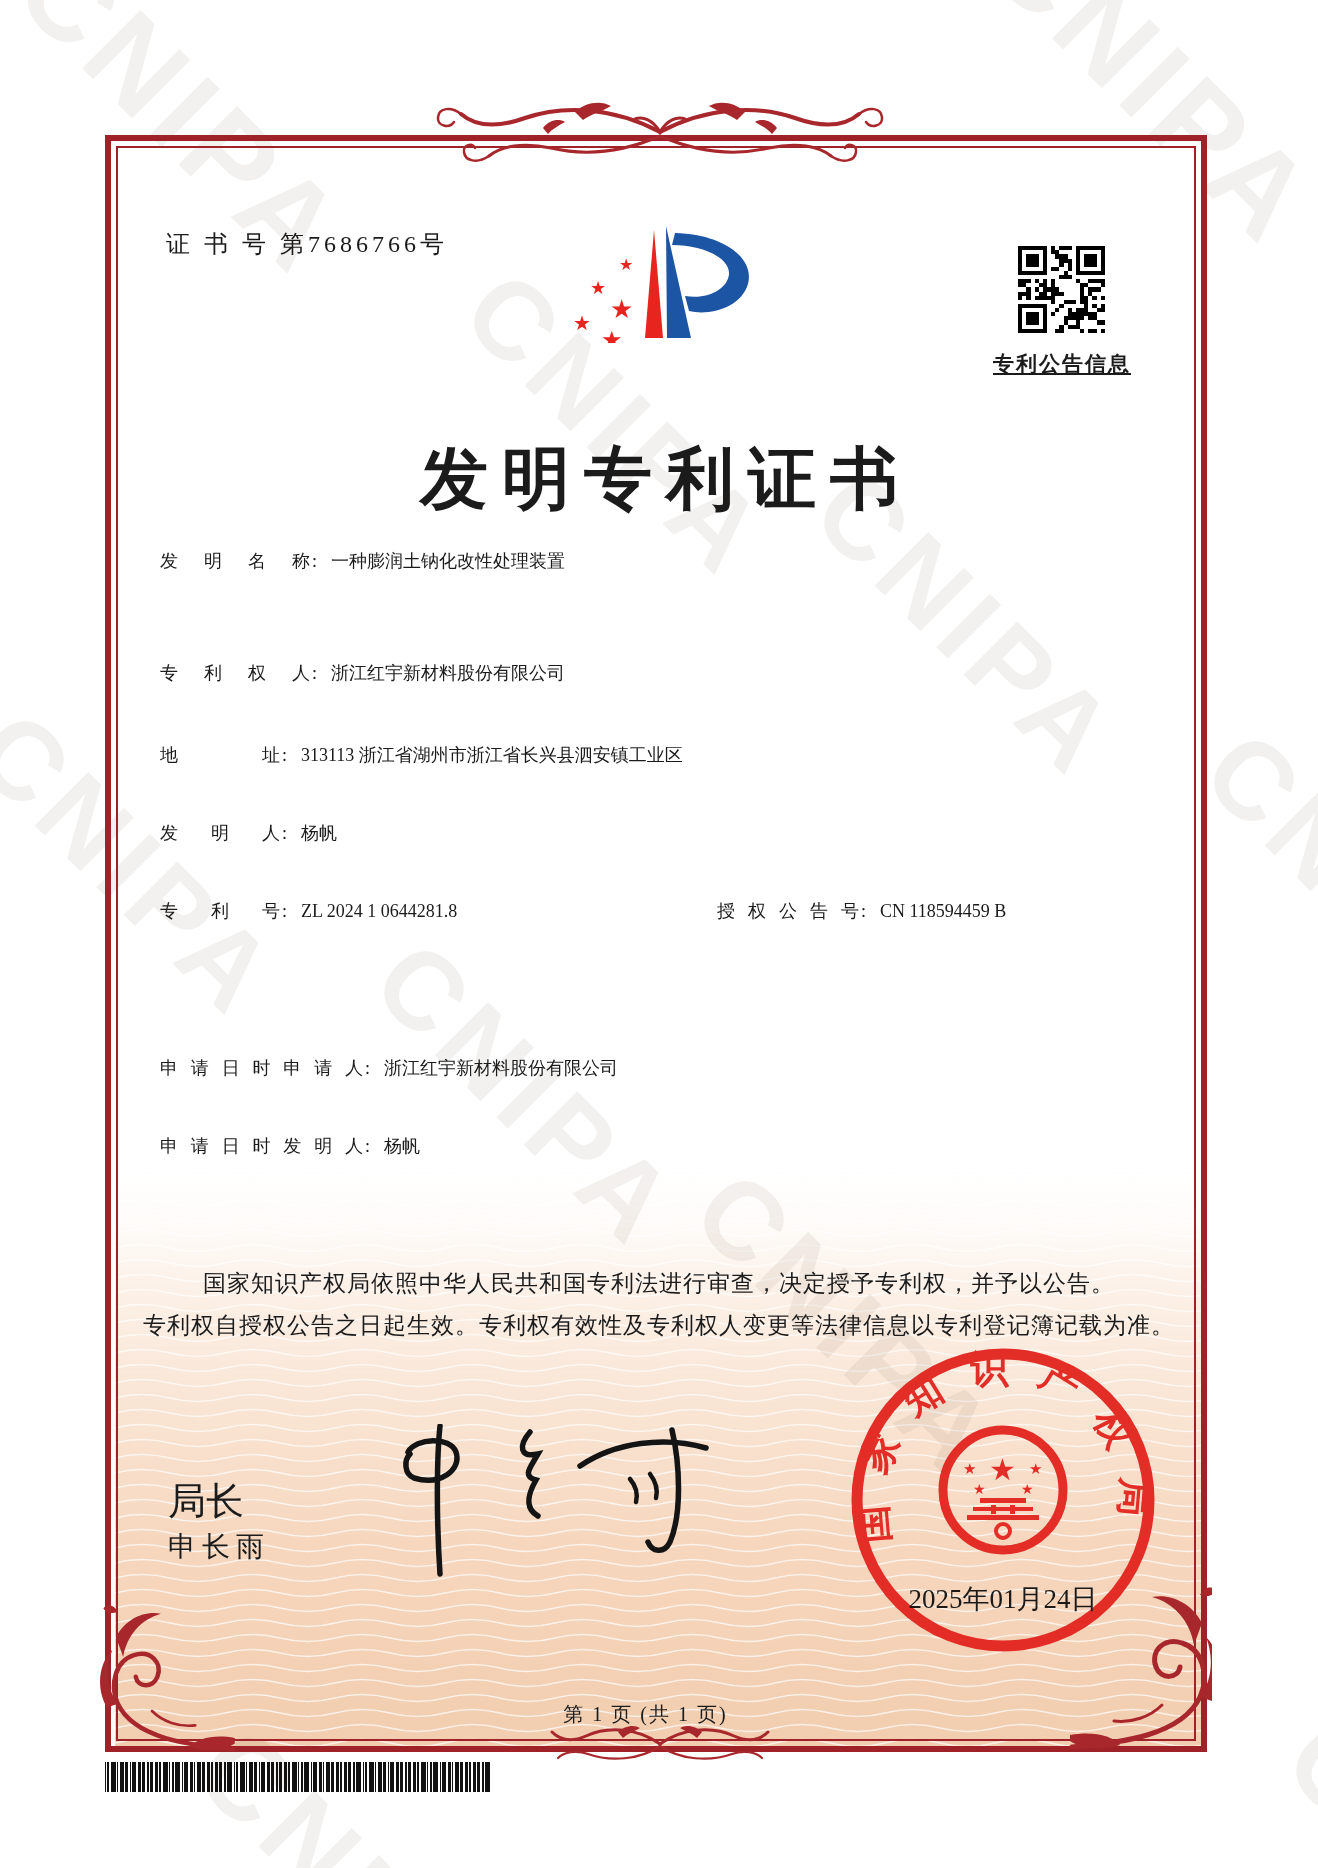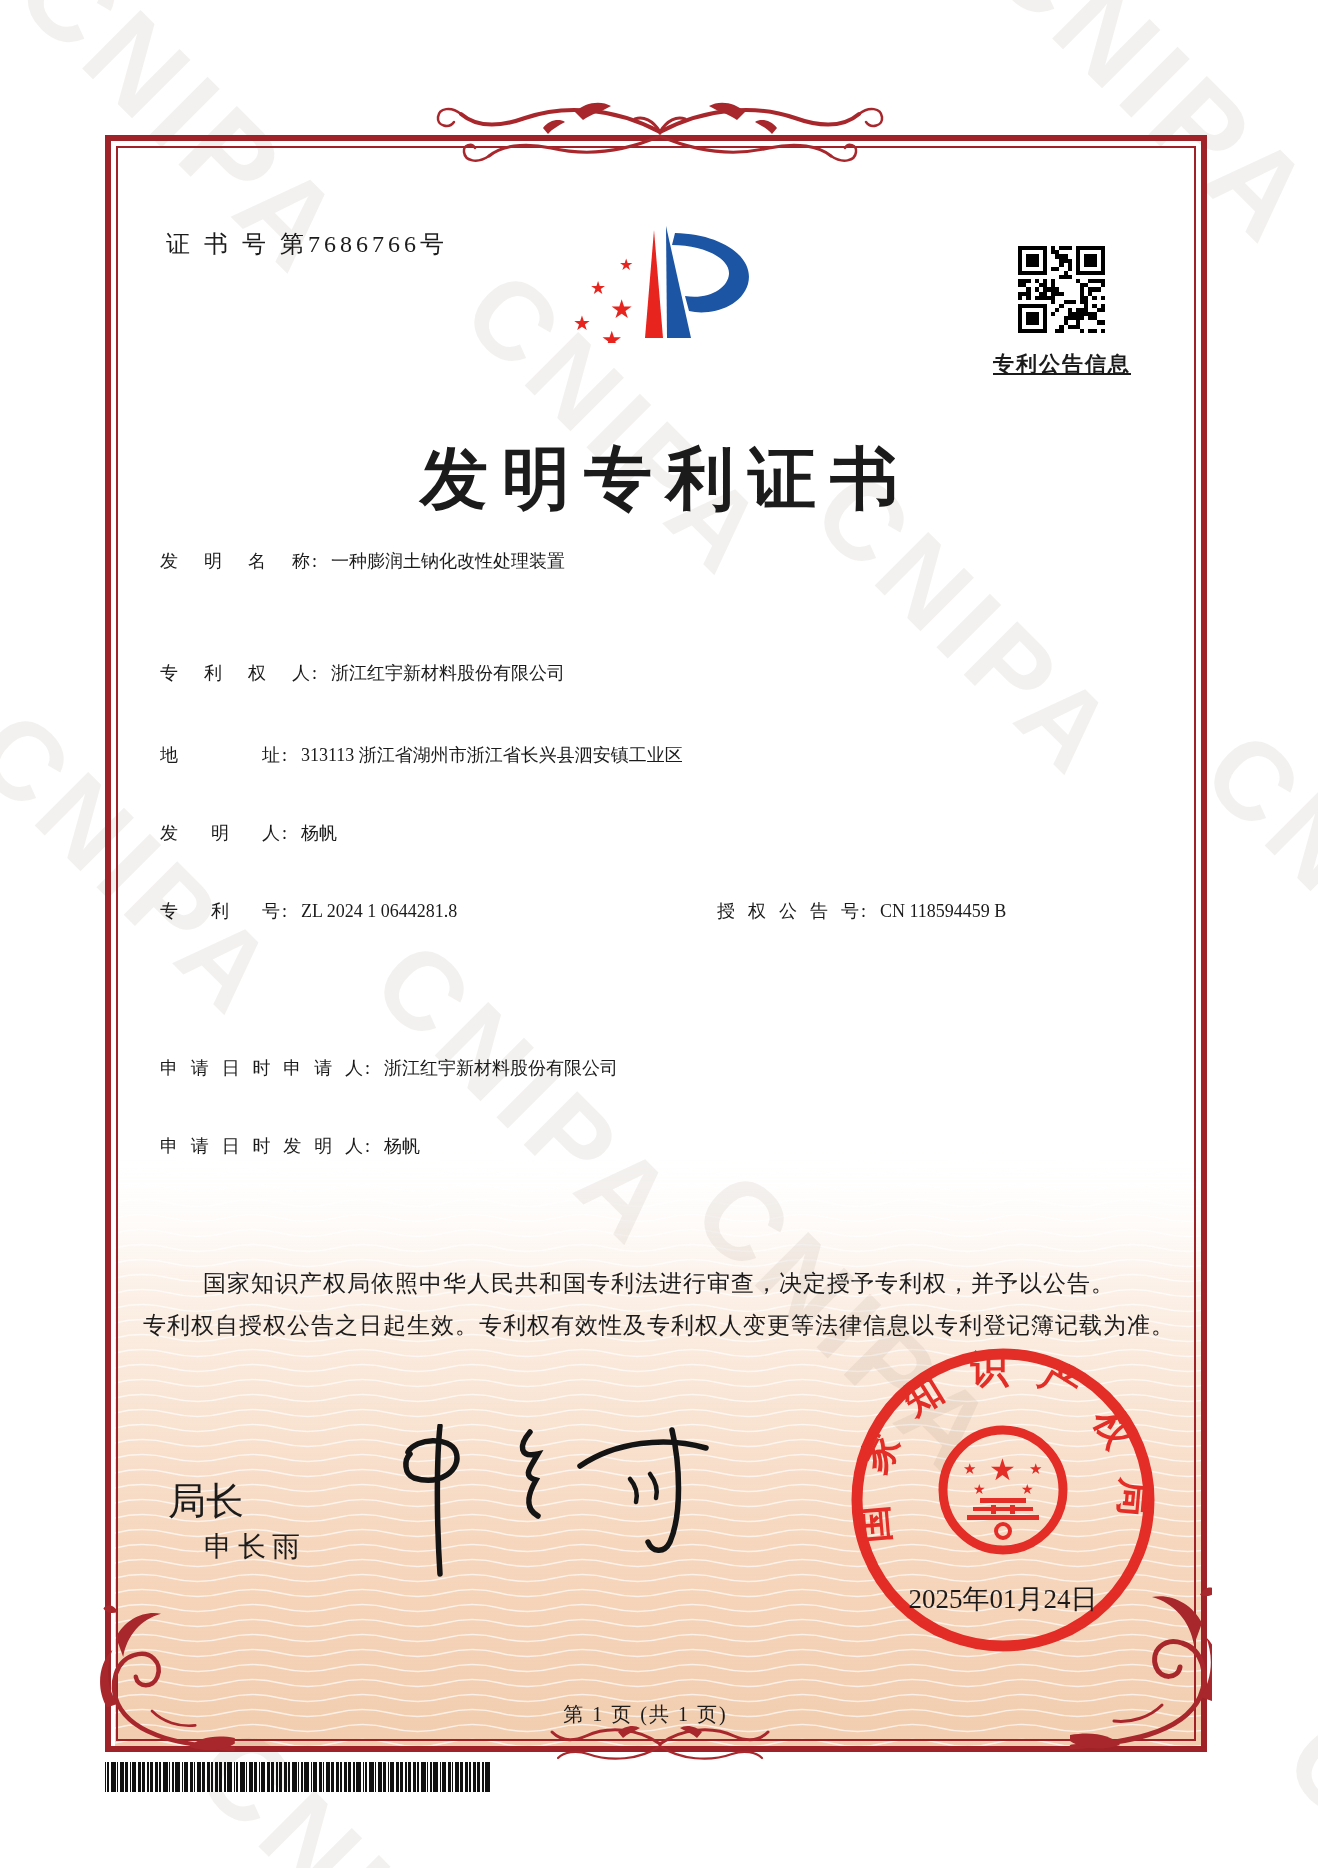--- a/index.html
+++ b/index.html
@@ -30,21 +30,21 @@
       font-weight:bold;letter-spacing:14px;text-indent:14px;z-index:5;margin-top:40px;}
   .frow{position:absolute;left:160px;font-size:18px;white-space:nowrap;z-index:5;line-height:36px;}
   .lbl{display:inline-block;text-align:justify;text-align-last:justify;vertical-align:top;}
   .lw150{width:150px}.lw120{width:120px}.lw175{width:175px}.lw203{width:203px}.lw142{width:142px}
   .colon{margin:0 14px 0 2px;}
   .rcol{position:absolute;left:557px;top:0;white-space:nowrap;}
   .stmt{position:absolute;left:0;width:1318px;text-align:center;font-size:23px;z-index:5;letter-spacing:1px;}
   .dtitle{position:absolute;left:168px;top:1476px;font-size:38px;z-index:5;
       font-family:"Liberation Sans","DejaVu Sans",sans-serif;}
   .dname{position:absolute;left:168px;top:1528px;font-size:28px;z-index:5;letter-spacing:6px;
-      font-family:"Liberation Sans","DejaVu Sans",sans-serif;margin-left:36px;}
+      font-family:"Liberation Sans","DejaVu Sans",sans-serif;}
   .sig{position:absolute;left:380px;top:1424px;width:330px;height:155px;z-index:6;}
   .seal{position:absolute;left:843px;top:1340px;width:320px;height:320px;z-index:6;opacity:0.95;}
   .footer{position:absolute;left:0;top:1701px;width:1291px;text-align:center;font-size:20px;
       letter-spacing:2px;z-index:5;}
   .barcode{position:absolute;left:105px;top:1762px;width:392px;height:32px;z-index:5;}
 </style>
 </head>
 <body>
 
 <div class="page">

